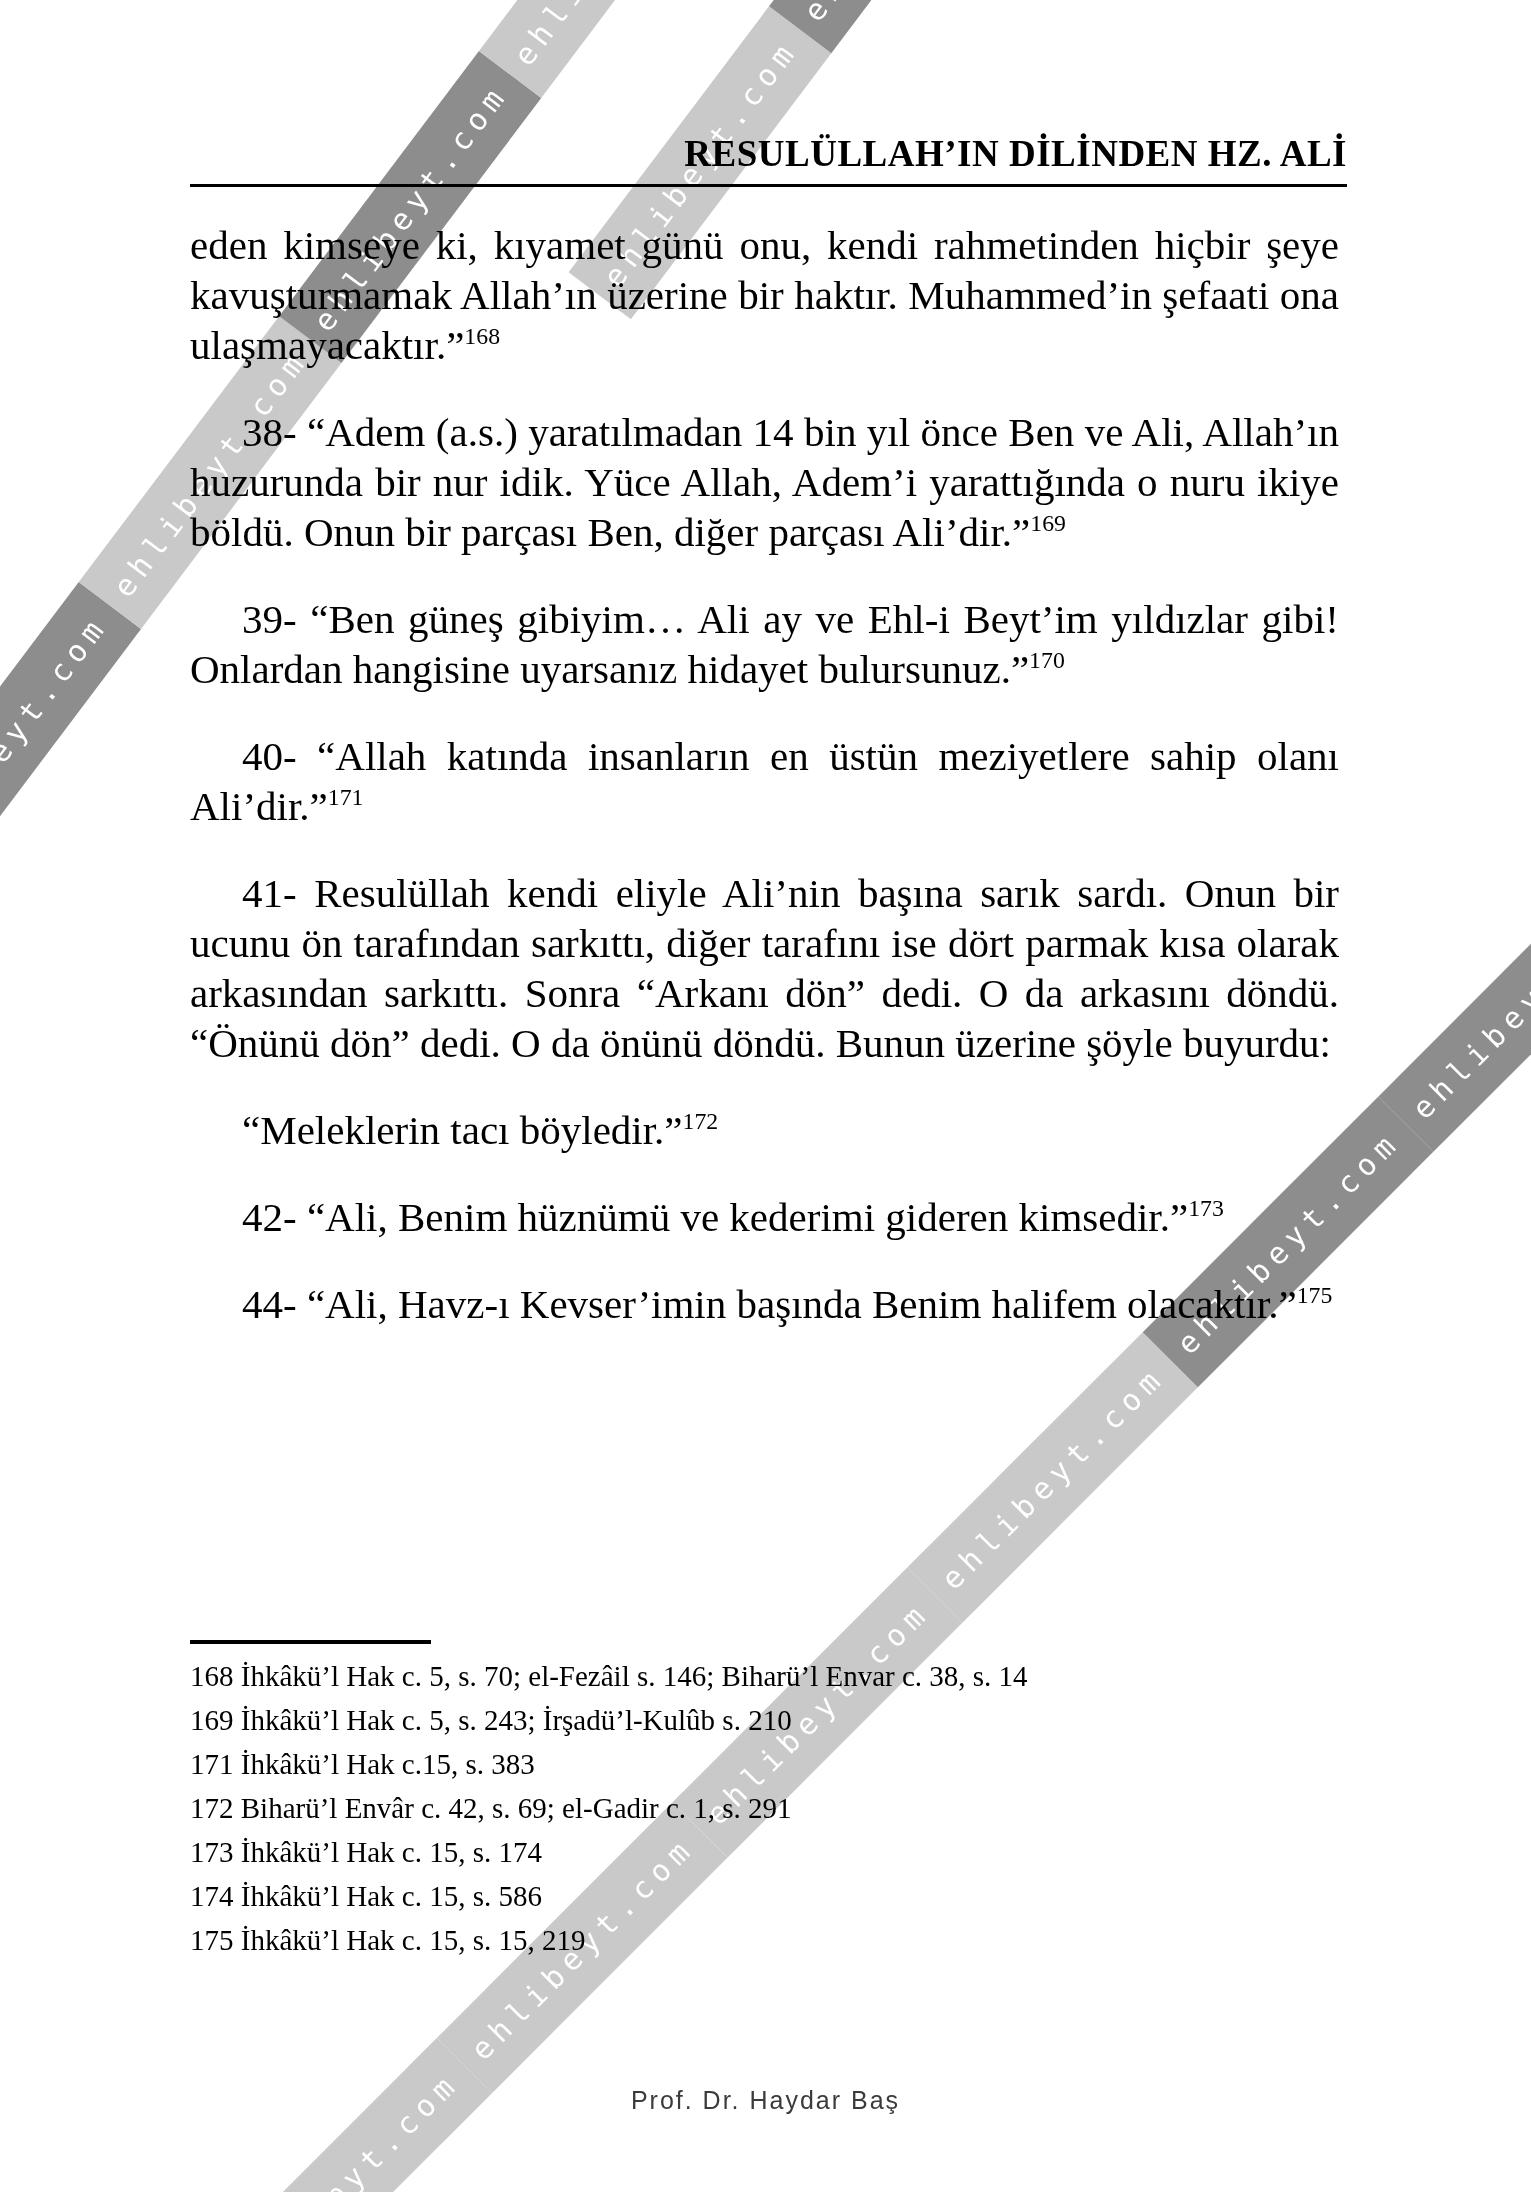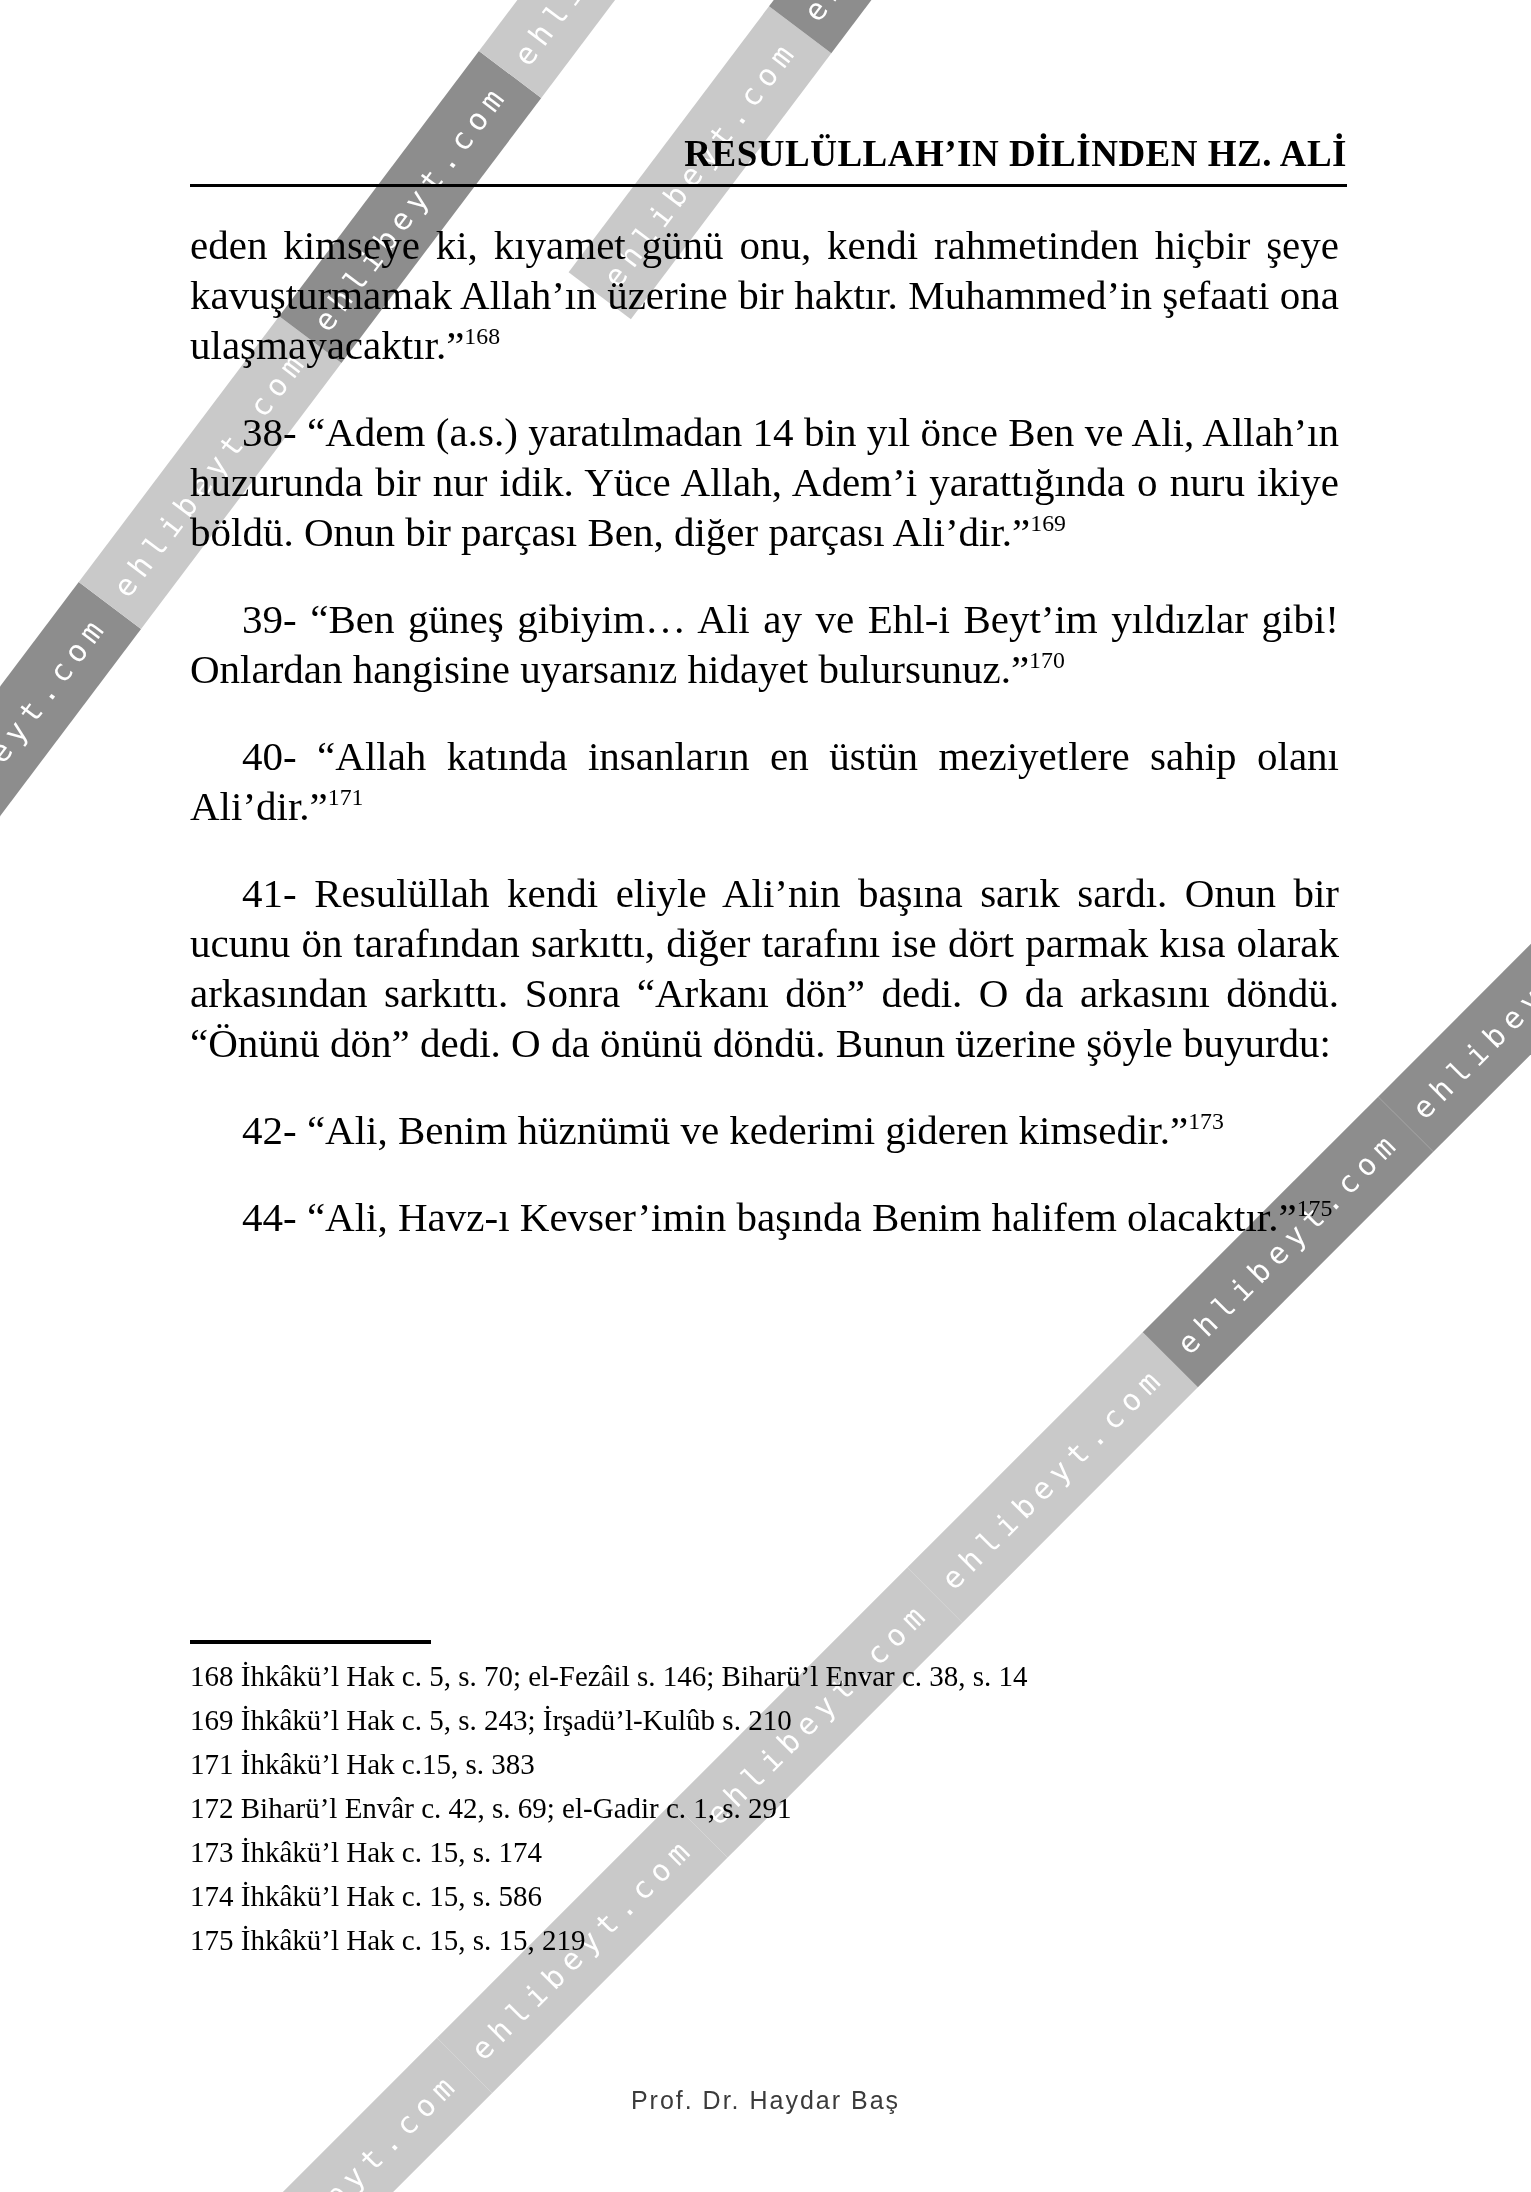--- a/index.html
+++ b/index.html
@@ -109,20 +109,21 @@
 
     <div class="page-header-title">RESULÜLLAH’IN DİLİNDEN HZ. ALİ</div>
     <div class="header-rule"></div>
 
     <div class="body-text">
       <p class="body-par"><span>eden kimseye ki, kıyamet günü onu, kendi rahmetinden hiçbir şeye kavuşturmamak Allah’ın üzerine bir haktır. Muhammed’in şefaati ona ulaşmayacaktır.”</span><sup>168</sup></p>
       <p class="body-par indent"><span>38- “Adem (a.s.) yaratılmadan 14 bin yıl önce Ben ve Ali, Allah’ın huzurunda bir nur idik. Yüce Allah, Adem’i yarattığında o nuru ikiye böldü. Onun bir parçası Ben, diğer parçası Ali’dir.”</span><sup>169</sup></p>
       <p class="body-par indent"><span>39- “Ben güneş gibiyim… Ali ay ve Ehl-i Beyt’im yıldızlar gibi! Onlardan hangisine uyarsanız hidayet bulursunuz.”</span><sup>170</sup></p>
       <p class="body-par indent"><span>40- “Allah katında insanların en üstün meziyetlere sahip olanı Ali’dir.”</span><sup>171</sup></p>
       <p class="body-par indent"><span>41- Resulüllah kendi eliyle Ali’nin başına sarık sardı. Onun bir ucunu ön tarafından sarkıttı, diğer tarafını ise dört parmak kısa olarak arkasından sarkıttı. Sonra “Arkanı dön” dedi. O da arkasını döndü. “Önünü dön” dedi. O da önünü döndü. Bunun üzerine şöyle buyurdu:</span><sup></sup></p>
+      <p class="body-par indent"><span>“Meleklerin tacı böyledir.”</span><sup>172</sup></p>
       <p class="body-par indent"><span>42- “Ali, Benim hüznümü ve kederimi gideren kimsedir.”</span><sup>173</sup></p>
       <p class="body-par indent"><span>44- “Ali, Havz-ı Kevser’imin başında Benim halifem olacaktır.”</span><sup>175</sup></p>
     </div>
 
     <div class="footnotes">
       <div class="footnote-rule"></div>
       <div class="footnote-line"><span>168</span> <span>İhkâkü’l Hak c. 5, s. 70; el-Fezâil s. 146; Biharü’l Envar c. 38, s. 14</span></div>
       <div class="footnote-line"><span>169</span> <span>İhkâkü’l Hak c. 5, s. 243; İrşadü’l-Kulûb s. 210</span></div>
       <div class="footnote-line"><span>171</span> <span>İhkâkü’l Hak c.15, s. 383</span></div>
       <div class="footnote-line"><span>172</span> <span>Biharü’l Envâr c. 42, s. 69; el-Gadir c. 1, s. 291</span></div>

